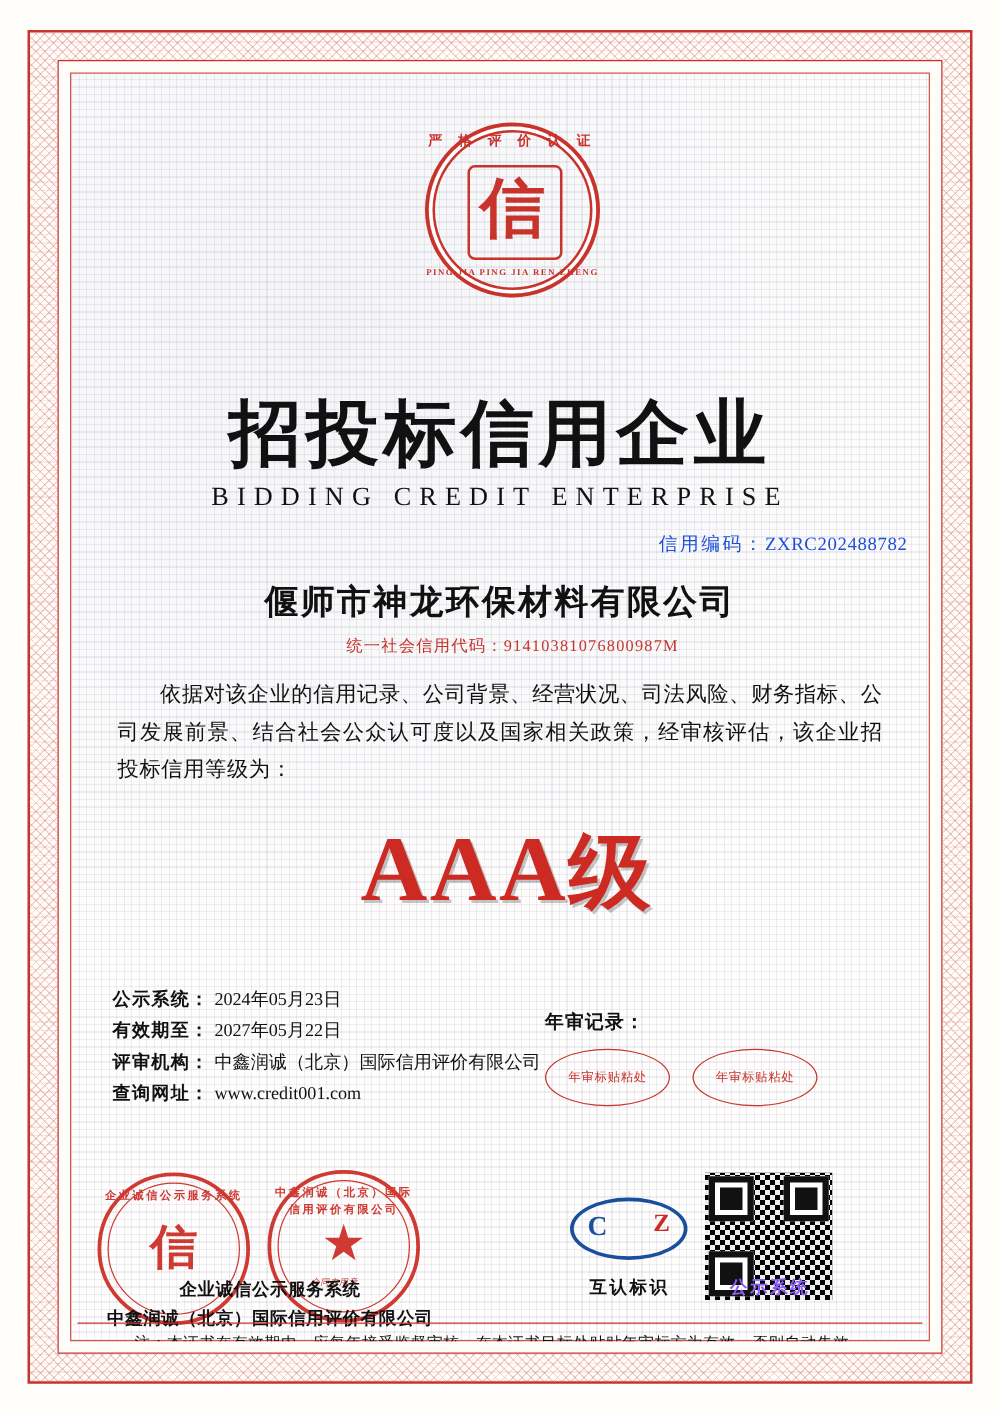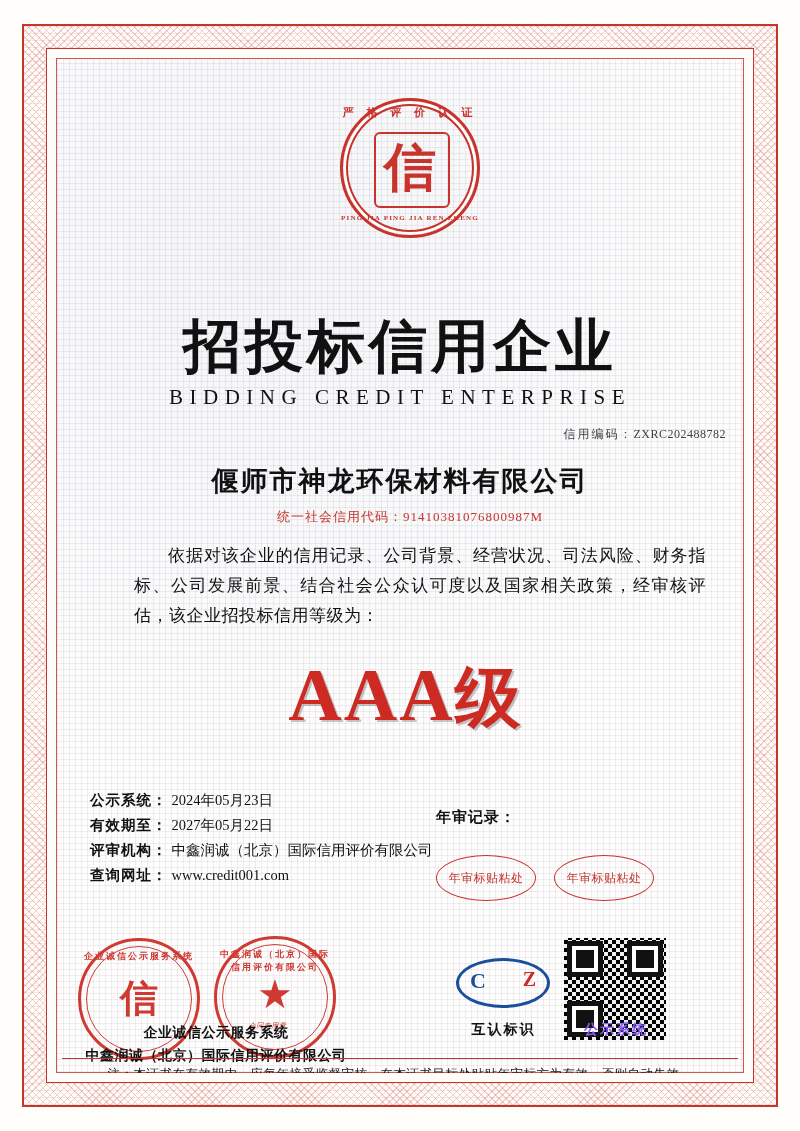--- a/index.html
+++ b/index.html
@@ -77,37 +77,37 @@
     font-family:"Liberation Serif", serif;
   }
   .title-en{
     position:absolute;left:0;right:0;top:327px;text-align:center;
     font-size:21px;color:#111;letter-spacing:6.5px;
     font-family:"Liberation Serif", serif;
   }
 
   .credit-no{
     position:absolute;right:18px;top:368px;
-    font-size:12px;color:#404040;letter-spacing:.5px;
+    font-size:15px;color:#1d4ed8;letter-spacing:.5px;
   }
   .credit-no .lbl{letter-spacing:2px;}
 
   .company{
     position:absolute;left:0;right:0;top:405px;text-align:center;
     font-size:27px;font-weight:bold;color:#111;letter-spacing:2px;
   }
   .uscc{
     position:absolute;left:0;right:0;top:450px;text-align:center;
     font-size:13px;color:#c8332c;letter-spacing:1px;padding-left:20px;
   }
 
   .body-text{
     position:absolute;left:38px;right:38px;top:483px;
     font-size:17px;color:#111;line-height:30px;text-align:justify;
-    text-indent:34px;letter-spacing:.5px;margin-left:40px;
+    text-indent:34px;letter-spacing:.5px;
   }
 
   .grade{
     position:absolute;left:9px;right:0;top:595px;text-align:center;
   }
   .grade .aaa{
     font-size:74px;font-weight:bold;color:#cc2a22;letter-spacing:2px;
     font-family:"Liberation Serif", serif;
     text-shadow:2px 2px 0 rgba(0,0,0,.22);
   }
@@ -125,21 +125,21 @@
   .details .v{margin-left:4px;}
 
   .annual{
     position:absolute;left:380px;top:750px;
   }
   .annual .ttl{font-size:15px;font-weight:bold;color:#111;letter-spacing:1px;}
   .annual .stamps{display:flex;gap:18px;margin-top:12px;}
   .annual .oval{
     width:98px;height:44px;border:1px solid #c8332c;border-radius:50%;
     display:flex;align-items:center;justify-content:center;
-    font-size:12px;color:#c8332c;letter-spacing:.5px;margin-top:16px;
+    font-size:10px;color:#c8332c;letter-spacing:.5px;
   }
 
   
   .seal{
     position:absolute;width:116px;height:116px;border-radius:50%;
     border:3px solid #cc2a22;
   }
   .seal::after{
     content:"";position:absolute;inset:5px;border:1px solid #cc2a22;border-radius:50%;
   }

